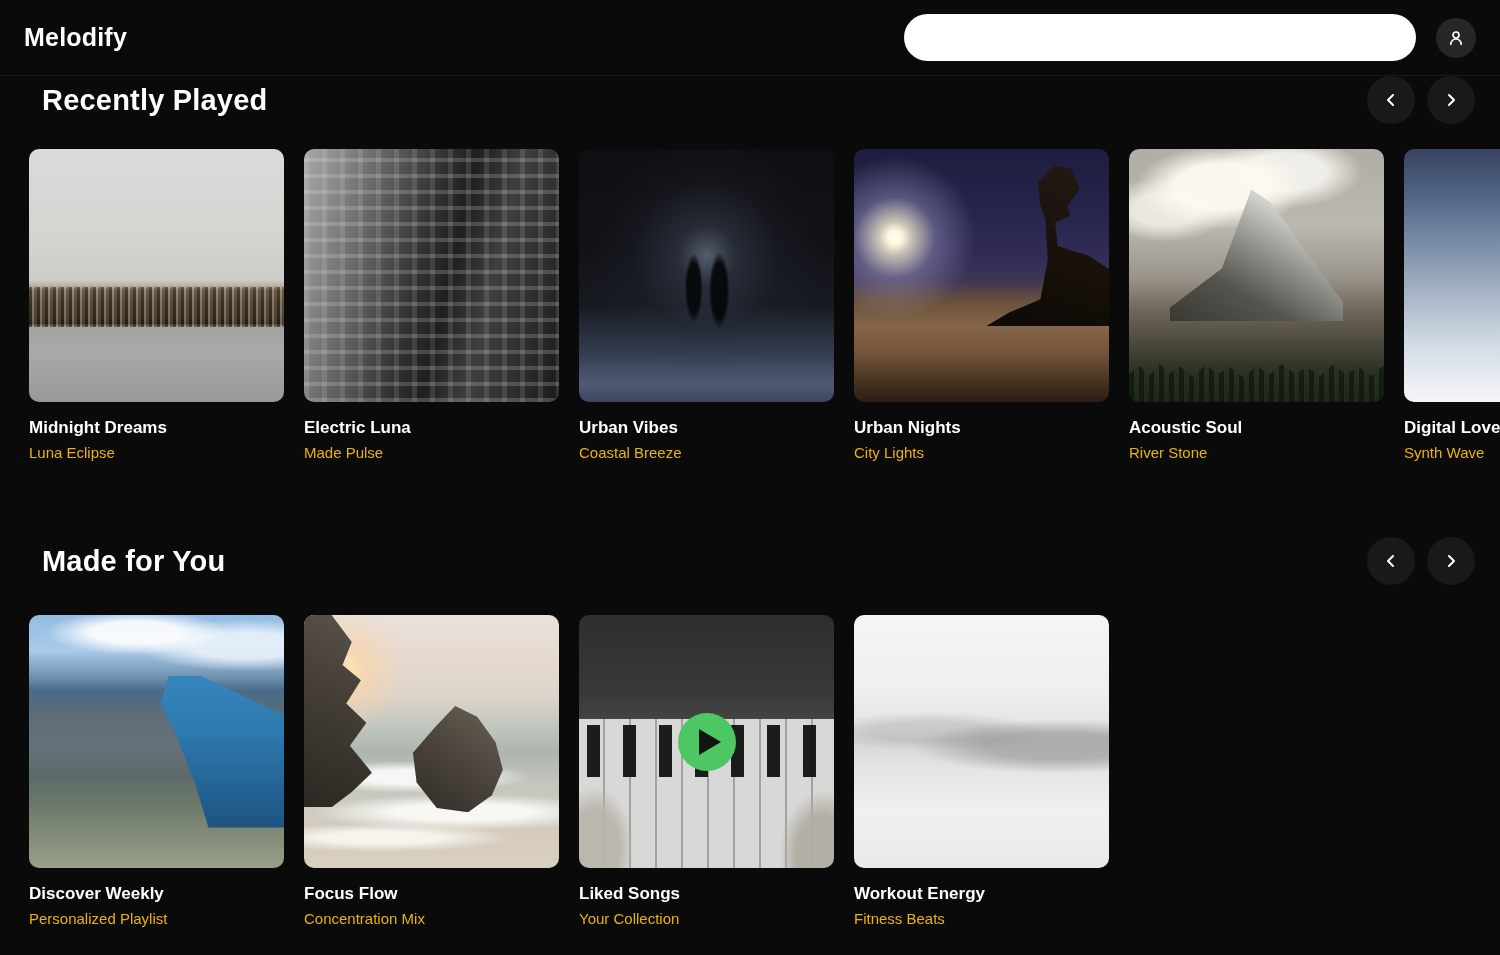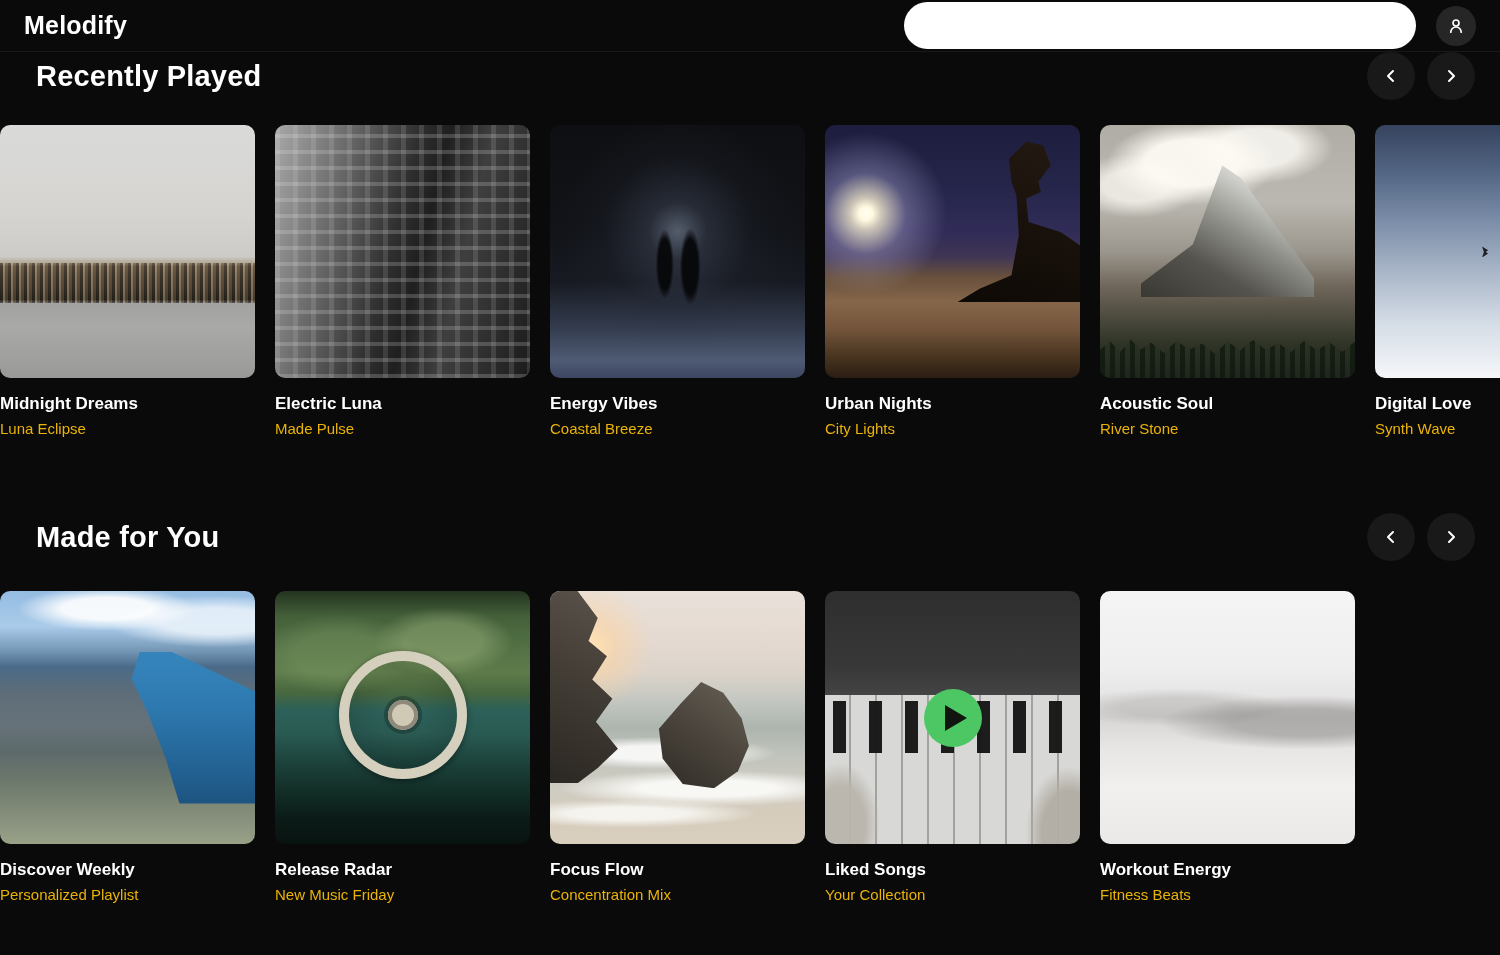--- a/index.html
+++ b/index.html
@@ -4,21 +4,21 @@
 <style>
   * { margin:0; padding:0; box-sizing:border-box; }
   html,body { width:1500px; height:955px; overflow:hidden; }
   body {
     background:#0a0a0a;
     color:#fff;
     font-family:"Liberation Sans", sans-serif;
   }
   
   .topbar {
-    height:52px;
+    height:76px;
     display:flex; align-items:center;
     padding:0 24px;
     border-bottom:1px solid #181818;
   }
   .logo { font-size:25px; font-weight:800; letter-spacing:.2px; }
   .topbar .spacer { flex:1; }
   .search-input {
     width:512px; height:47px;
     border:none; outline:none;
     border-radius:24px;
@@ -30,36 +30,37 @@
   .avatar-btn {
     width:40px; height:40px; border-radius:50%;
     background:#262626; border:none; cursor:pointer;
     display:flex; align-items:center; justify-content:center;
   }
   
   .shelf-head {
     height:48px;
     display:flex; align-items:center; justify-content:space-between;
     padding:0 25px 0 36px;
+    margin-left:6px;
   }
   .shelf-title { font-size:29px; font-weight:800; letter-spacing:.2px; }
   .arrows { display:flex; gap:12px; }
   .arrow-btn {
     width:48px; height:48px; border-radius:50%;
     background:#191919; border:none; cursor:pointer;
     display:flex; align-items:center; justify-content:center;
   }
   .row {
     display:flex; gap:20px;
     margin-top:25px;
     overflow:hidden;
   }
   .shelf + .shelf { margin-top:76px; }
   .shelf + .shelf .row { margin-top:30px; }
-  .card { flex:0 0 255px; width:255px; cursor:pointer; }
+  .card { flex:0 0 255px; width:255px; cursor:pointer;padding-left:29px; }
   .art {
     position:relative;
     width:255px; height:253px;
     border-radius:10px;
     overflow:hidden;
   }
   .art::before, .art::after { content:""; position:absolute; }
   .card-title { margin-top:16px; font-size:17px; font-weight:700; color:#fff; }
   .card-sub   { margin-top:6px; font-size:15px; font-weight:400; color:#eab308; }
 
@@ -274,21 +275,21 @@
     </div>
 
     <div class="card">
       <div class="art art-electric"></div>
       <div class="card-title">Electric Luna</div>
       <div class="card-sub">Made Pulse</div>
     </div>
 
     <div class="card">
       <div class="art art-summer"></div>
-      <div class="card-title">Energy Vibes</div>
+      <div class="card-title">Urban Vibes</div>
       <div class="card-sub">Coastal Breeze</div>
     </div>
 
     <div class="card">
       <div class="art art-urban"></div>
       <div class="card-title">Urban Nights</div>
       <div class="card-sub">City Lights</div>
     </div>
 
     <div class="card">
@@ -328,25 +329,20 @@
   </div>
   <div class="row">
 
 
     <div class="card">
       <div class="art art-discover"></div>
       <div class="card-title">Discover Weekly</div>
       <div class="card-sub">Personalized Playlist</div>
     </div>
 
-    <div class="card">
-      <div class="art art-release"></div>
-      <div class="card-title">Release Radar</div>
-      <div class="card-sub">New Music Friday</div>
-    </div>
 
     <div class="card">
       <div class="art art-focus"></div>
       <div class="card-title">Focus Flow</div>
       <div class="card-sub">Concentration Mix</div>
     </div>
 
     <div class="card">
       <div class="art art-liked">
         <div class="play-badge">

